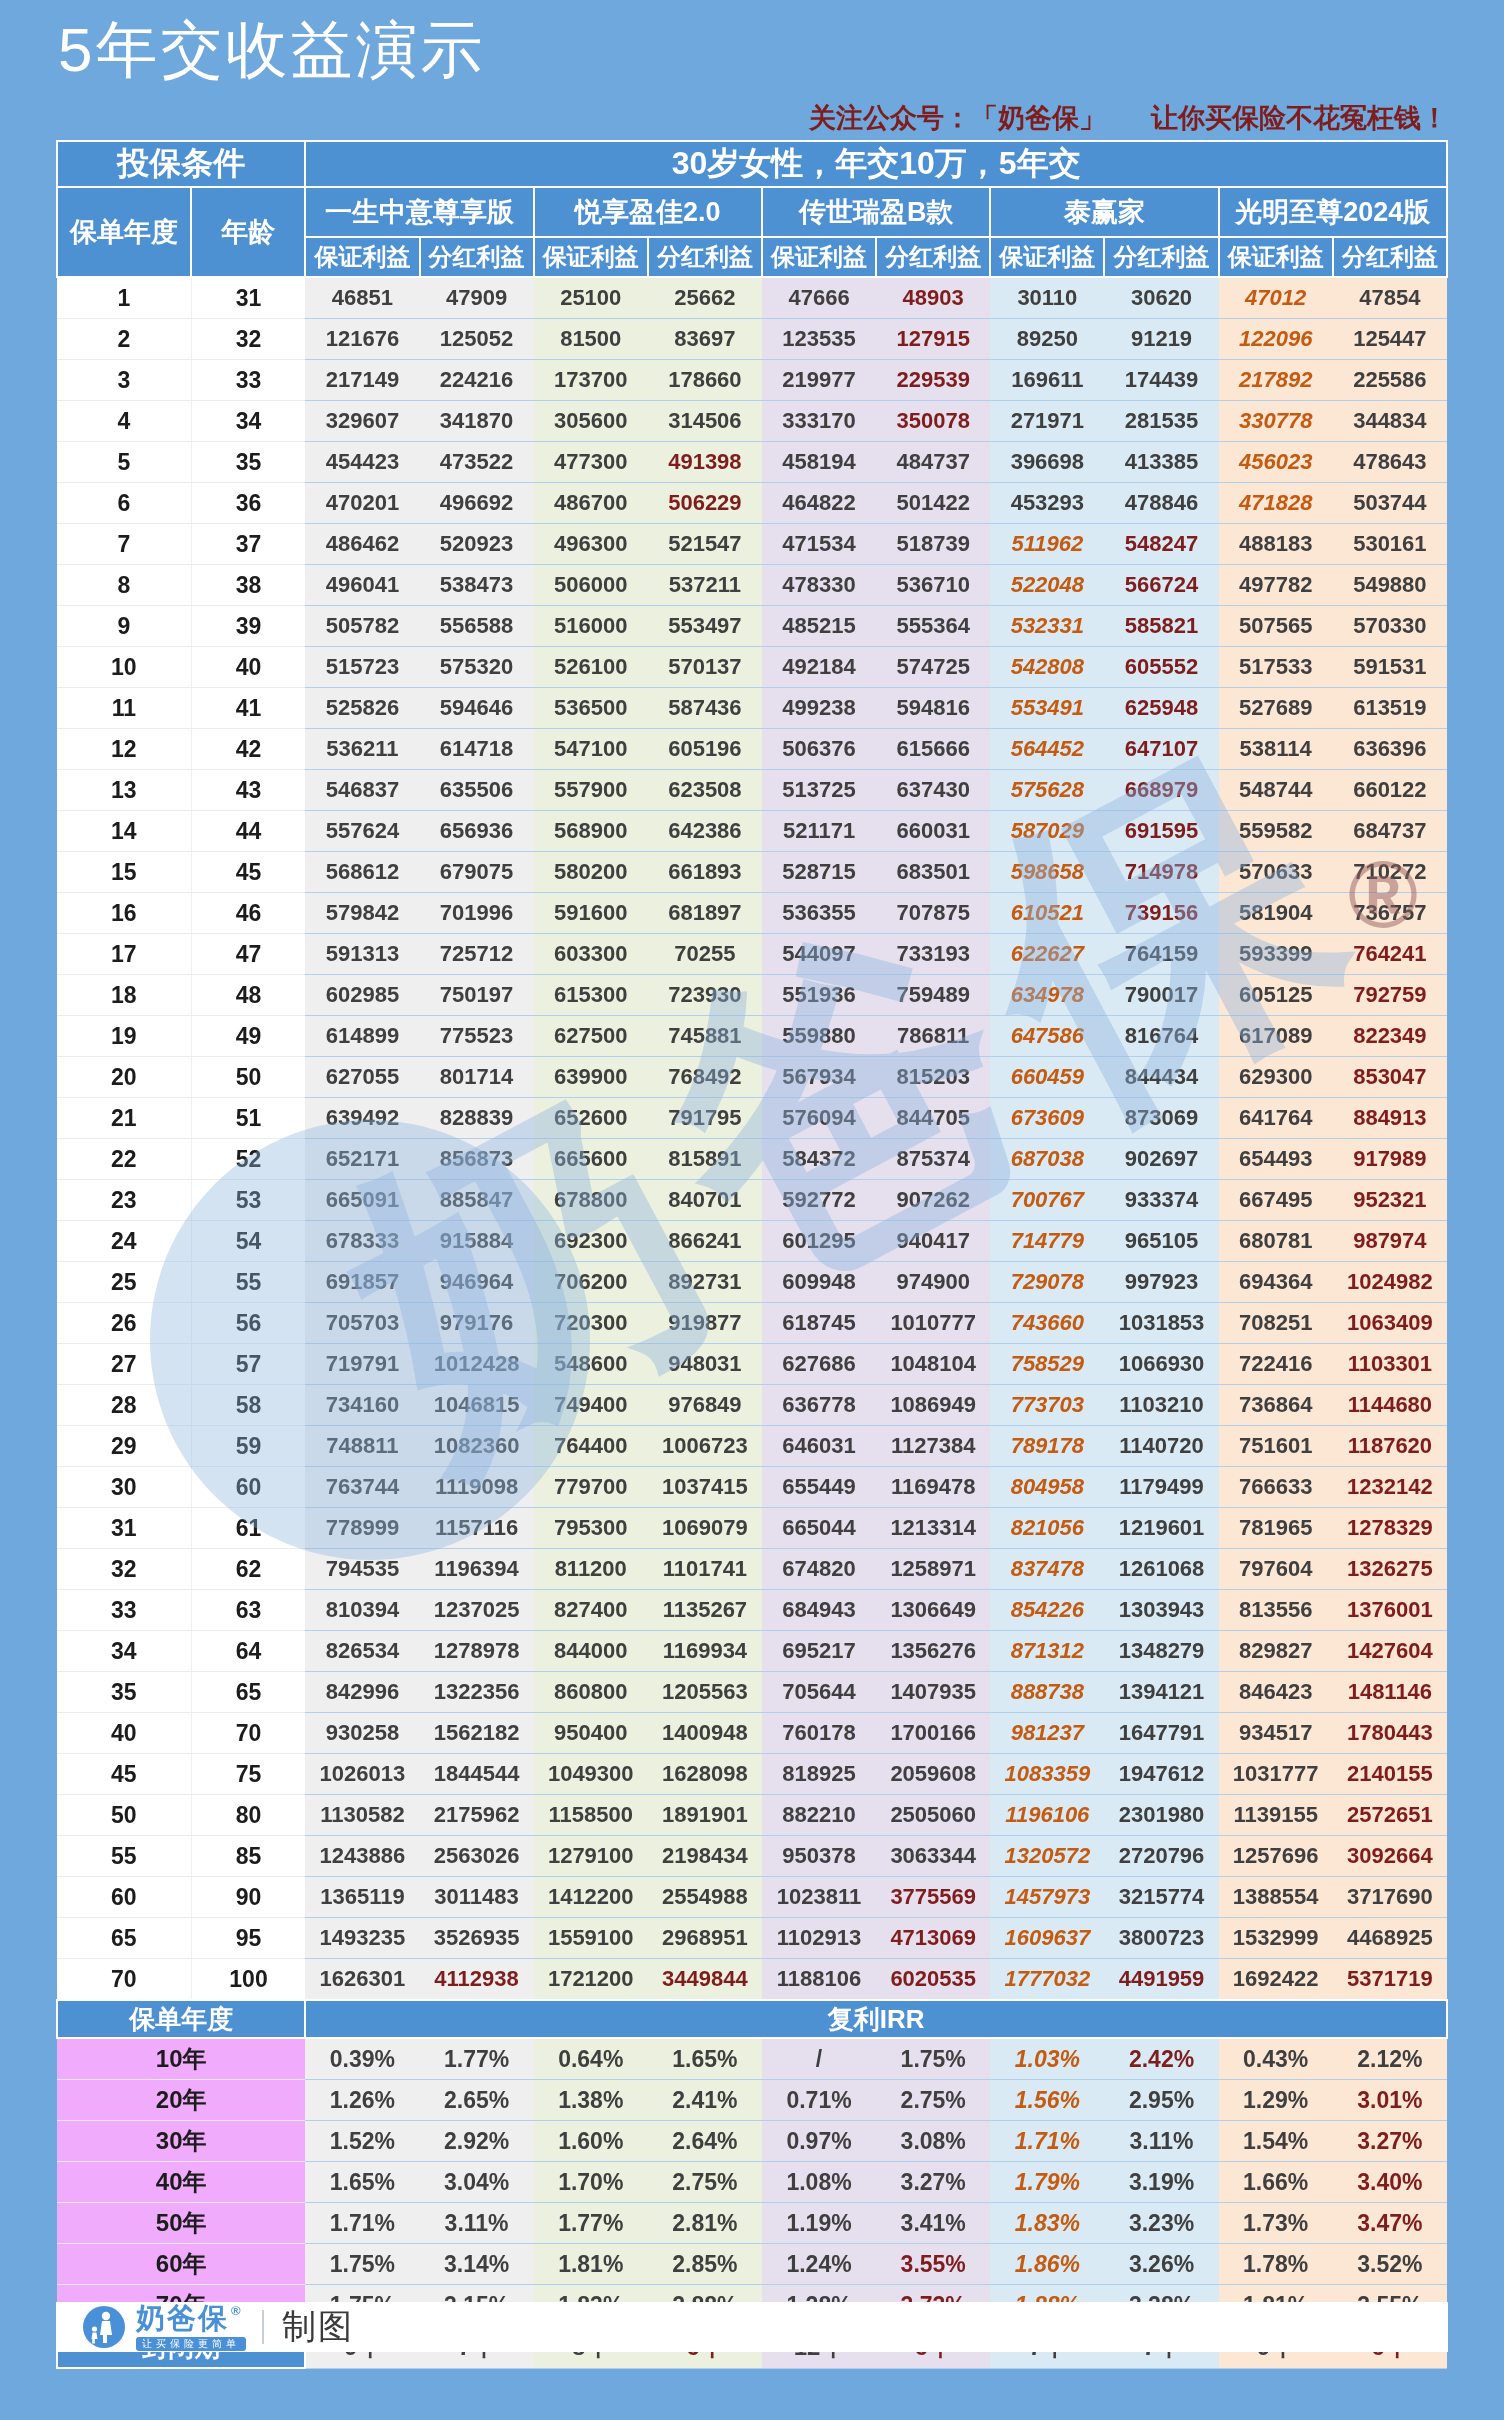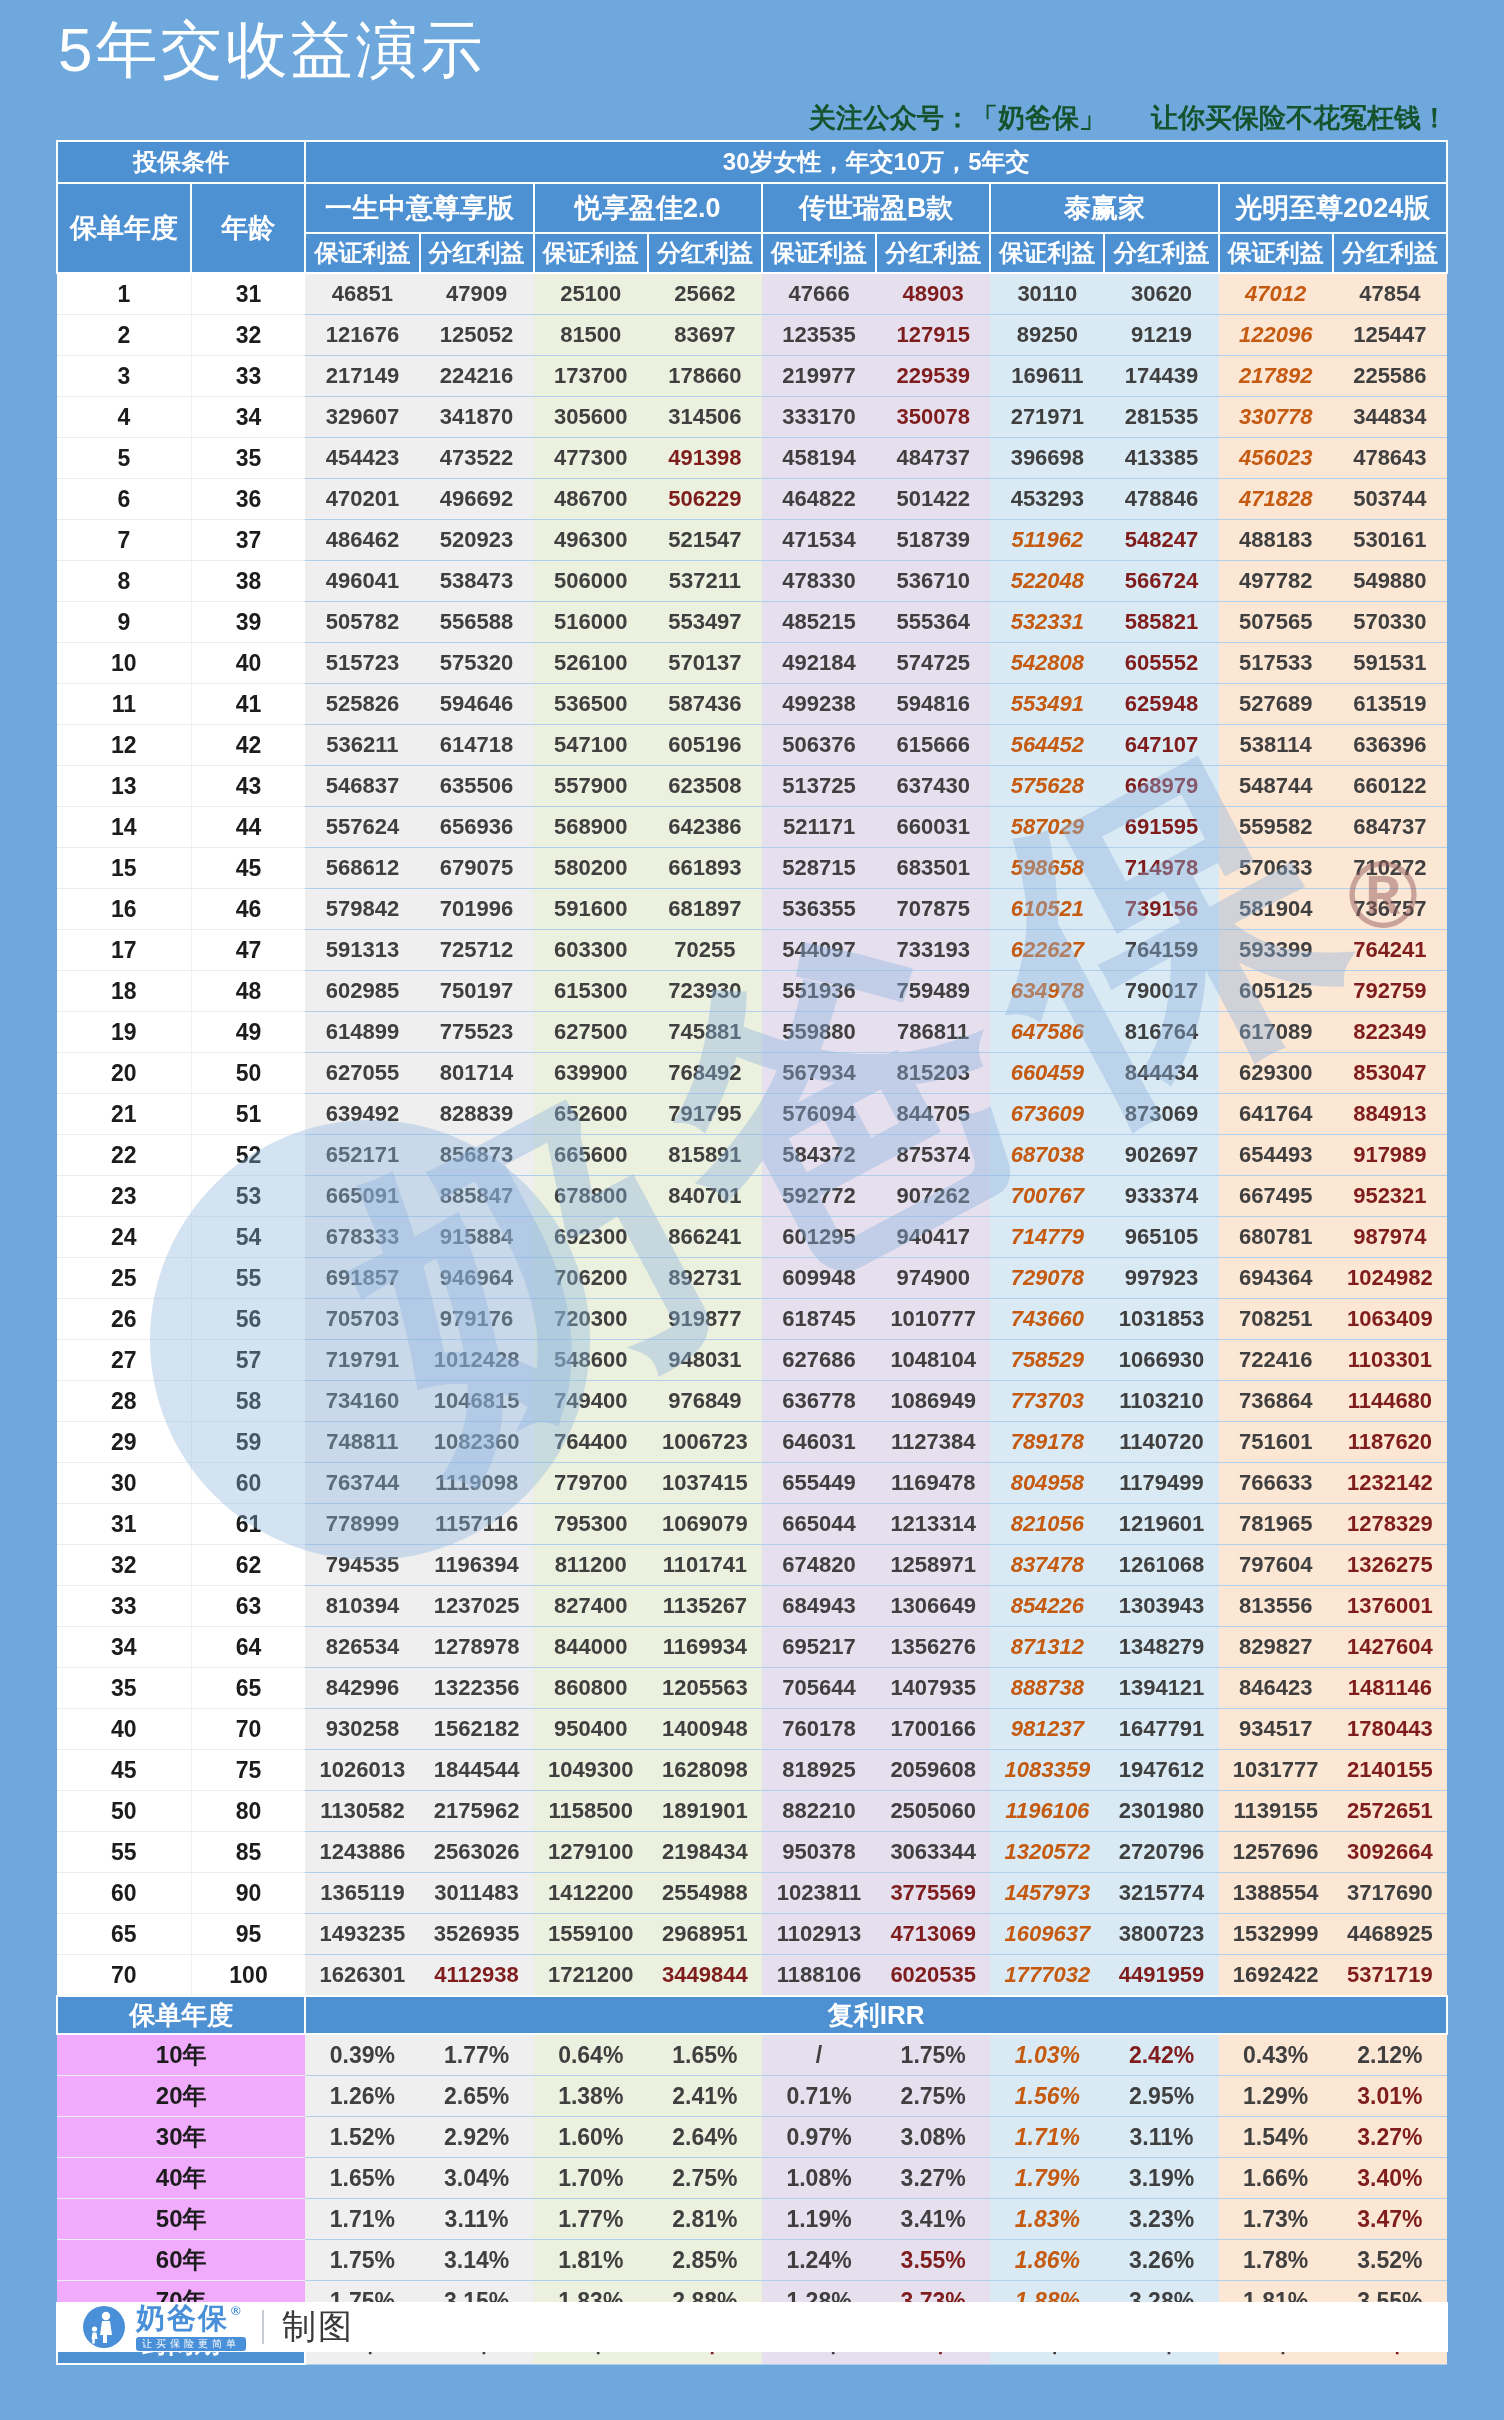--- a/index.html
+++ b/index.html
@@ -7,35 +7,35 @@
     width:1504px;height:2420px;position:relative;overflow:hidden;
     background:#6fa8dc;
     font-family:"Liberation Sans","DejaVu Sans",sans-serif;
   }
   .page-title{
     position:absolute;left:58px;top:8px;
     font-size:62px;font-weight:normal;color:#ffffff;letter-spacing:3px;
   }
   .notice{
     position:absolute;right:56px;top:100px;
-    font-size:27px;font-weight:bold;color:#14532d;white-space:pre;
+    font-size:27px;font-weight:bold;color:#7f1d1d;white-space:pre;
   }
   table.main{
     position:absolute;left:56px;top:140px;width:1392px;
     border-collapse:collapse;table-layout:fixed;
   }
   table.main th,table.main td{
     text-align:center;vertical-align:middle;padding:0;overflow:hidden;
   }
   
   .hcell{
     background:#4e91d3;color:#ffffff;font-weight:bold;
     border:2px solid #ffffff;
   }
-  .h-row1 .hcell{height:40px;font-size:24px;}
+  .h-row1 .hcell{height:40px;font-size:32px;}
   .h-row2 .hcell{height:48px;font-size:27px;}
   .h-row3 .hcell{height:38px;font-size:24px;}
   
   tbody td{height:40px;font-size:22px;font-weight:bold;color:#3f3f3f;}
   .c-lbl{background:#ffffff;color:#1c1c1c;font-size:23px;border-bottom:1px solid #e9edf1;}
   .c-y{border-right:1px solid #eef1f4;}
   .c-g  {background:#efeff0;border-bottom:1px solid rgba(255,255,255,.45);}
   .c-grn{background:#ebf1de;border-bottom:1px solid rgba(255,255,255,.45);}
   .c-pur{background:#e5dfee;border-bottom:1px solid rgba(255,255,255,.45);}
   .c-blu{background:#d9eaf4;border-bottom:1px solid rgba(255,255,255,.45);}

